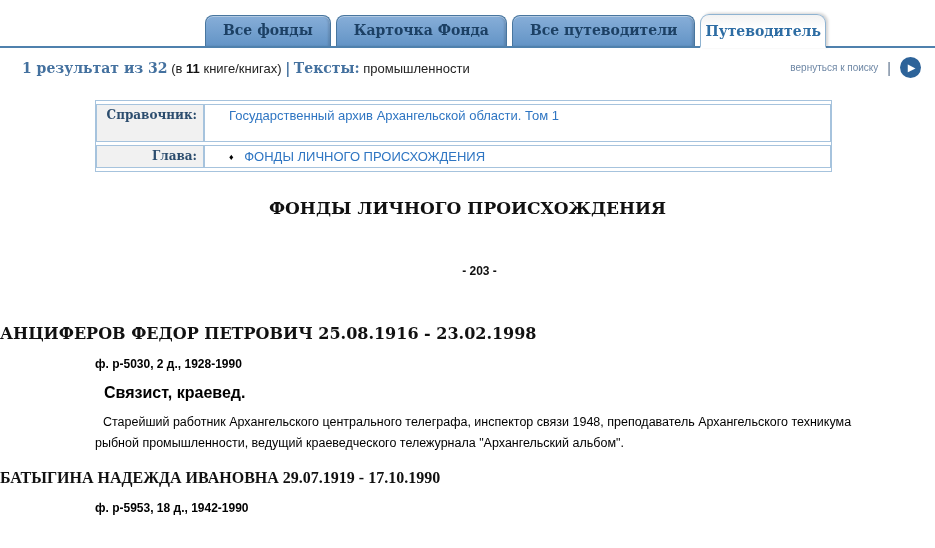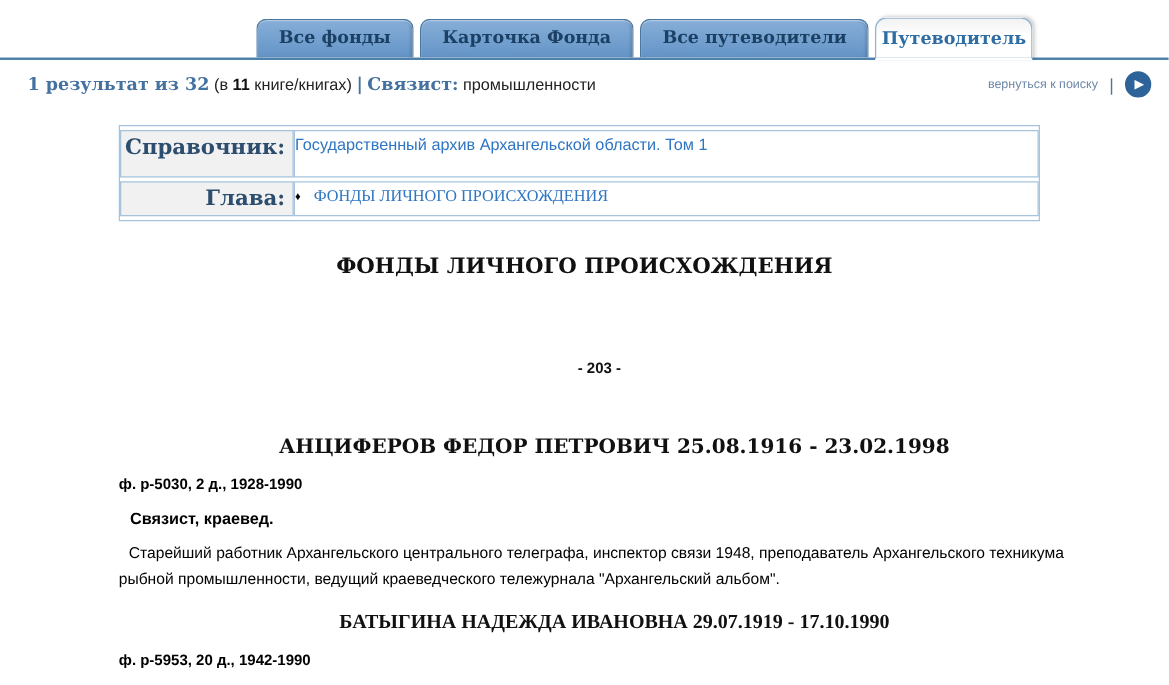--- a/index.html
+++ b/index.html
@@ -90,72 +90,71 @@
   }
   .info-table th {
     width: 97px;
     background: #F1F1F1;
     border: 1px solid #A6C3DD;
     text-align: right;
     vertical-align: top;
     padding: 3px 6px 3px 3px;
     font-family: "DejaVu Serif", serif;
     font-weight: bold;
-    font-size: 17px;
+    font-size: 12px;
     color: #2C4D6E;
     white-space: nowrap;
   }
   .info-table td {
     border: 1px solid #A6C3DD;
     vertical-align: top;
-    padding: 3px 0;
+    padding: 3px 24px;
     font-size: 13px;
     color: #3575C0;
   }
   .row-tall td, .row-tall th { height: 30px; }
-  .chapter-cell { padding-left: 22px; font-family: Liberation Serif, serif; }
+  .chapter-cell { padding-left: 22px; }
   .bullet { color: #000; font-size: 9px; margin-right: 7px; vertical-align: 1px; }
   .cell-link { color: #2E75C2; cursor: pointer; text-decoration: none; }
   
   .chapter-title {
     margin-top: 26px;
     text-align: center;
     font-family: "DejaVu Serif", serif;
     font-weight: bold;
     font-size: 17px;
     color: #111;
   }
   .page-num {
-    margin-top: 64px;
+    margin-top: 46px;
     text-align: center;
     font-weight: bold;
     font-size: 12px;
     color: #111;
     padding-left: 24px;
   }
   .entry-heading {
     margin-top: 46px;
-    text-align: center;
+    text-align: left;
     font-family: "DejaVu Serif", serif;
     font-weight: bold;
     font-size: 16px;
     color: #111;
-    padding-left: 48px;
   }
   .entry-heading.second { margin-top: 15px; font-family: Liberation Serif, serif; }
   .fond-line {
     margin: 14px 0 0 95px;
     font-weight: bold;
     font-size: 12px;
     color: #000;
   }
   .occupation-line {
     margin: 13px 0 0 104px;
     font-weight: bold;
-    font-size: 13px;
+    font-size: 16px;
     color: #000;
   }
   .para {
     margin: 10px 70px 0 95px;
     font-size: 12.5px;
     line-height: 21px;
     text-indent: 8px;
     color: #000;
   }
 </style>
@@ -169,21 +168,21 @@
   <div class="tab active">Путеводитель</div>
 </div>
 
 <div class="results-bar">
   <div class="results-left">
     <span class="serif-blue">1 результат из 32</span>
     <span>(в</span>
     <span class="books-count">11</span>
     <span>книге/книгах)</span>
     <span class="serif-blue">|</span>
-    <span class="serif-blue">Связист:</span>
+    <span class="serif-blue">Тексты:</span>
     <span class="query-value">промышленности</span>
   </div>
   <div class="results-right">
     <a class="back-link">вернуться к поиску</a>
     <span class="back-sep">|</span>
     <span class="fwd-btn">▶</span>
   </div>
 </div>
 
 <table class="info-table">
@@ -207,15 +206,15 @@
 <div>
   <div class="chapter-title">ФОНДЫ ЛИЧНОГО ПРОИСХОЖДЕНИЯ</div>
   <div class="page-num">- 203 -</div>
 
   <div class="entry-heading">АНЦИФЕРОВ ФЕДОР ПЕТРОВИЧ 25.08.1916 - 23.02.1998</div>
   <div class="fond-line">ф. р-5030, 2 д., 1928-1990</div>
   <div class="occupation-line">Связист, краевед.</div>
   <p class="para">Старейший работник Архангельского центрального телеграфа, инспектор связи 1948, преподаватель Архангельского техникума рыбной промышленности, ведущий краеведческого тележурнала "Архангельский альбом".</p>
 
   <div class="entry-heading second">БАТЫГИНА НАДЕЖДА ИВАНОВНА 29.07.1919 - 17.10.1990</div>
-  <div class="fond-line">ф. р-5953, 20 д., 1942-1990</div>
+  <div class="fond-line">ф. р-5953, 18 д., 1942-1990</div>
 
 </div>
 
 </body></html>

